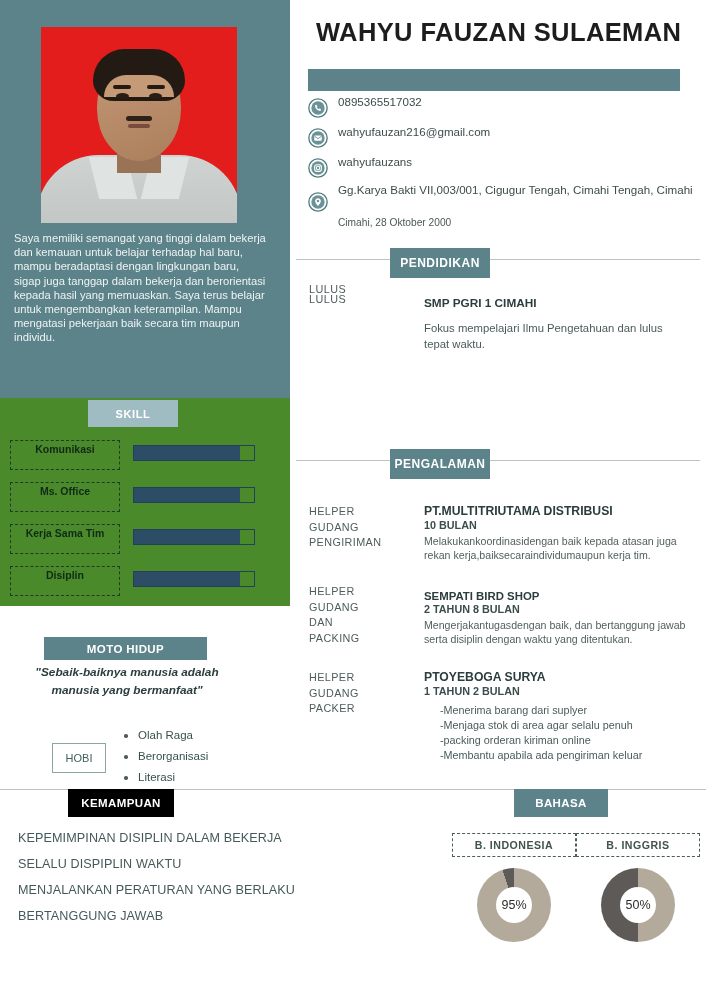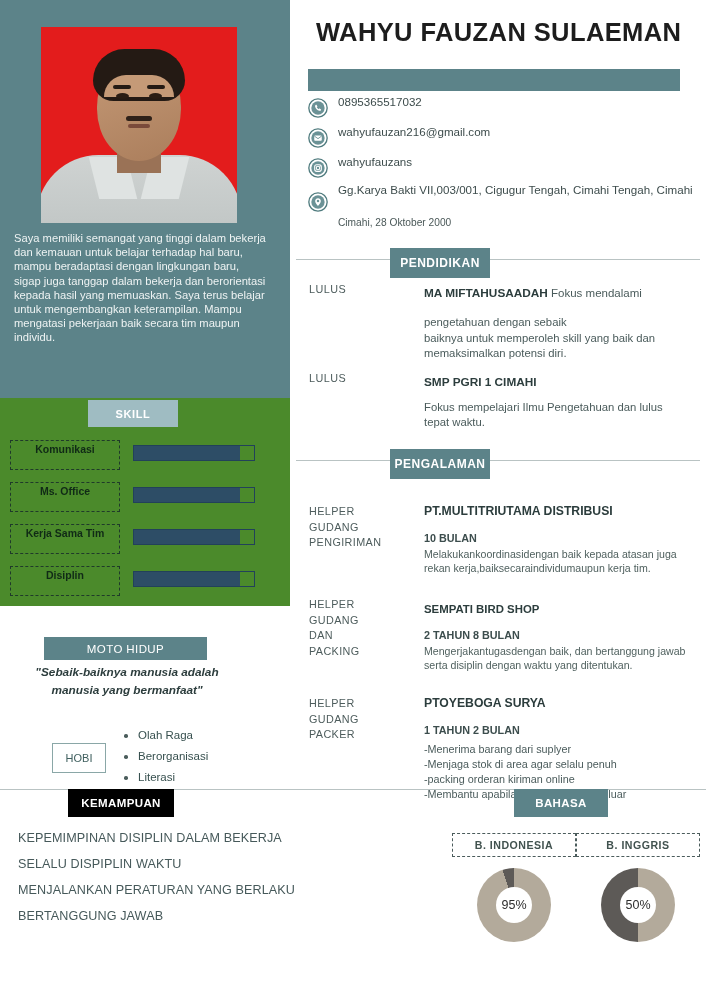--- a/index.html
+++ b/index.html
@@ -85,21 +85,21 @@
   }
   .skill-track{
     position:absolute;left:133px;top:9px;width:122px;height:16px;
     border:1px solid #22415a;box-sizing:border-box;
   }
   .skill-fill{position:absolute;left:0;top:0;height:100%;background:#2d4d66;}
 
   
   .moto-badge{
     position:absolute;left:44px;top:637px;width:163px;height:23px;
-    background:#5c8389;color:#fff;font-size:11.5px;font-weight:normal;
+    background:#5c8389;color:#fff;font-size:11.5px;font-weight:bold;
     display:flex;align-items:center;justify-content:center;letter-spacing:.4px;
   }
   .moto-text{
     position:absolute;left:22px;top:663px;width:210px;text-align:center;
     font-style:italic;font-weight:bold;font-size:11.8px;line-height:18px;color:#2c3d3d;
   }
   .hobi-box{
     position:absolute;left:52px;top:743px;width:52px;height:28px;
     border:1px solid #8aa7a7;color:#40605f;font-size:11px;
     display:flex;align-items:center;justify-content:center;
@@ -151,23 +151,23 @@
   .edu-desc.tight{margin-top:10px;}
 
   .exp{position:absolute;left:296px;top:504px;width:410px;}
   .exp-row{position:relative;margin-bottom:16px;}
   .exp-label{
     position:absolute;left:13px;top:0;width:110px;
     font-size:10.8px;line-height:15.5px;letter-spacing:.4px;color:#4d5c5c;
   }
   .exp-body{margin-left:128px;width:280px;}
   .exp-company{font-size:12.2px;font-weight:bold;color:#2c3d3d;}
-  .exp-dur{font-size:10.8px;font-weight:bold;color:#3c4d4d;margin-top:14px;}
+  .exp-dur{font-size:10.8px;font-weight:bold;color:#3c4d4d;margin-top:1px;}
   .exp-desc{font-size:10.6px;line-height:14px;color:#50615f;margin-top:3px;}
-  .exp-ul{margin:6px 0 0 0;padding:0;list-style:none;}
+  .exp-ul{margin:6px 0 0 16px;padding:0;list-style:none;}
   .exp-ul li{font-size:10.8px;line-height:15px;color:#4a5b5b;}
 
   
   .bot-line{position:absolute;left:0;top:789px;width:706px;height:1px;background:#b9c3c3;}
   .kemampuan-badge{
     position:absolute;left:68px;top:789px;width:106px;height:28px;background:#000000;
     color:#fff;font-size:11.5px;font-weight:bold;letter-spacing:.4px;
     display:flex;align-items:center;justify-content:center;
   }
   .kemampuan-list{position:absolute;left:18px;top:825px;width:330px;}
@@ -315,26 +315,20 @@
   </div>
 
   <div class="sec" style="top:248px">
     <div class="sec-line"></div>
     <div class="sec-badge">PENDIDIKAN</div>
   </div>
 
   <div class="edu">
     <div class="edu-row">
       <div class="edu-label">LULUS</div>
-      <div class="edu-body">
-        <span class="edu-title">MA MIFTAHUSAADAH</span><span class="edu-inline"> Fokus mendalami</span>
-        <div class="edu-desc" style="white-space:pre-line">pengetahuan dengan sebaik
-baiknya untuk memperoleh skill yang baik dan
-memaksimalkan potensi diri.</div>
-      </div>
     </div>
     <div class="edu-row" style="margin-top:10px">
       <div class="edu-label">LULUS</div>
       <div class="edu-body">
         <span class="edu-title">SMP PGRI 1 CIMAHI</span>
         <div class="edu-desc tight" style="white-space:pre-line">Fokus mempelajari Ilmu Pengetahuan dan lulus
 tepat waktu.</div>
       </div>
     </div>
   </div>

